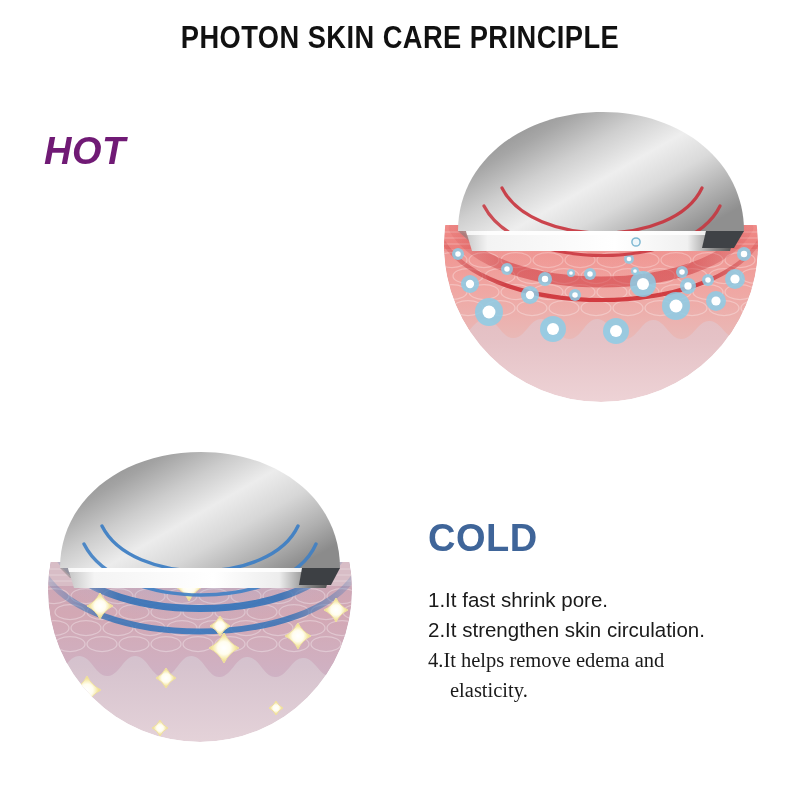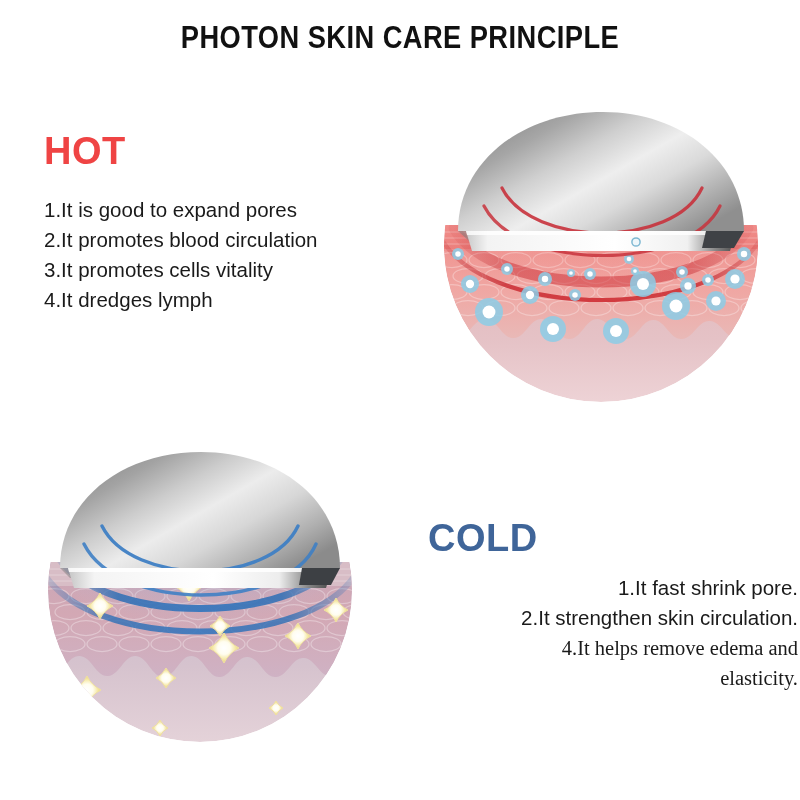--- a/index.html
+++ b/index.html
@@ -37,52 +37,46 @@
     font-size:20.5px;
     line-height:30px;
     color:#1a1a1a;
     white-space:nowrap;
   }
   .list li .num { }
   .list li.wrap { white-space:normal;font-family:Liberation Serif, serif; }
   .cont-line { display:block; padding-left:22px; white-space:nowrap; }
 
   #hot-block { position:absolute; left:44px; top:132px; width:400px; }
-  #hot-heading { color:#ef4444; }
+  #hot-heading { color:#701a75;font-style:italic; }
   #hot-list { margin-top:25px; }
 
   #cold-block { position:absolute; left:428px; top:519px; width:370px; }
   #cold-heading { color:#3f6599; }
-  #cold-list { margin-top:16px;text-align:right; }
+  #cold-list { margin-top:28px; }
 
   
   .scene {
     position:absolute;
     border-radius:50%;
     overflow:hidden;
     background:#ffffff;
   }
   #hot-scene  { left:444px; top:88px;  width:314px; height:314px; }
   #cold-scene { left:48px;  top:438px; width:304px; height:304px; }
 
   .scene-inner { position:absolute; inset:0; }
 </style>
 </head>
 <body>
 
 <div id="title">PHOTON SKIN CARE PRINCIPLE</div>
 
 <div id="hot-block">
   <div id="hot-heading" class="section-heading">HOT</div>
-  <ul id="hot-list" class="list">
-    <li><span class="num">1.</span><span>It is good to expand pores</span></li>
-    <li><span class="num">2.</span><span>It promotes blood circulation</span></li>
-    <li><span class="num">3.</span><span>It promotes cells vitality</span></li>
-    <li><span class="num">4.</span><span>It dredges lymph</span></li>
-  </ul>
 </div>
 
 <div id="hot-scene" class="scene">
   <svg class="scene-inner" viewBox="0 0 314 314" xmlns="http://www.w3.org/2000/svg">
     <defs>
       <linearGradient id="hEpi" x1="0" y1="0" x2="0" y2="1">
         <stop offset="0%" stop-color="#f08e8b"></stop>
         <stop offset="100%" stop-color="#ec7e7b"></stop>
       </linearGradient>
       <linearGradient id="hDerm" x1="0" y1="0" x2="0" y2="1">

